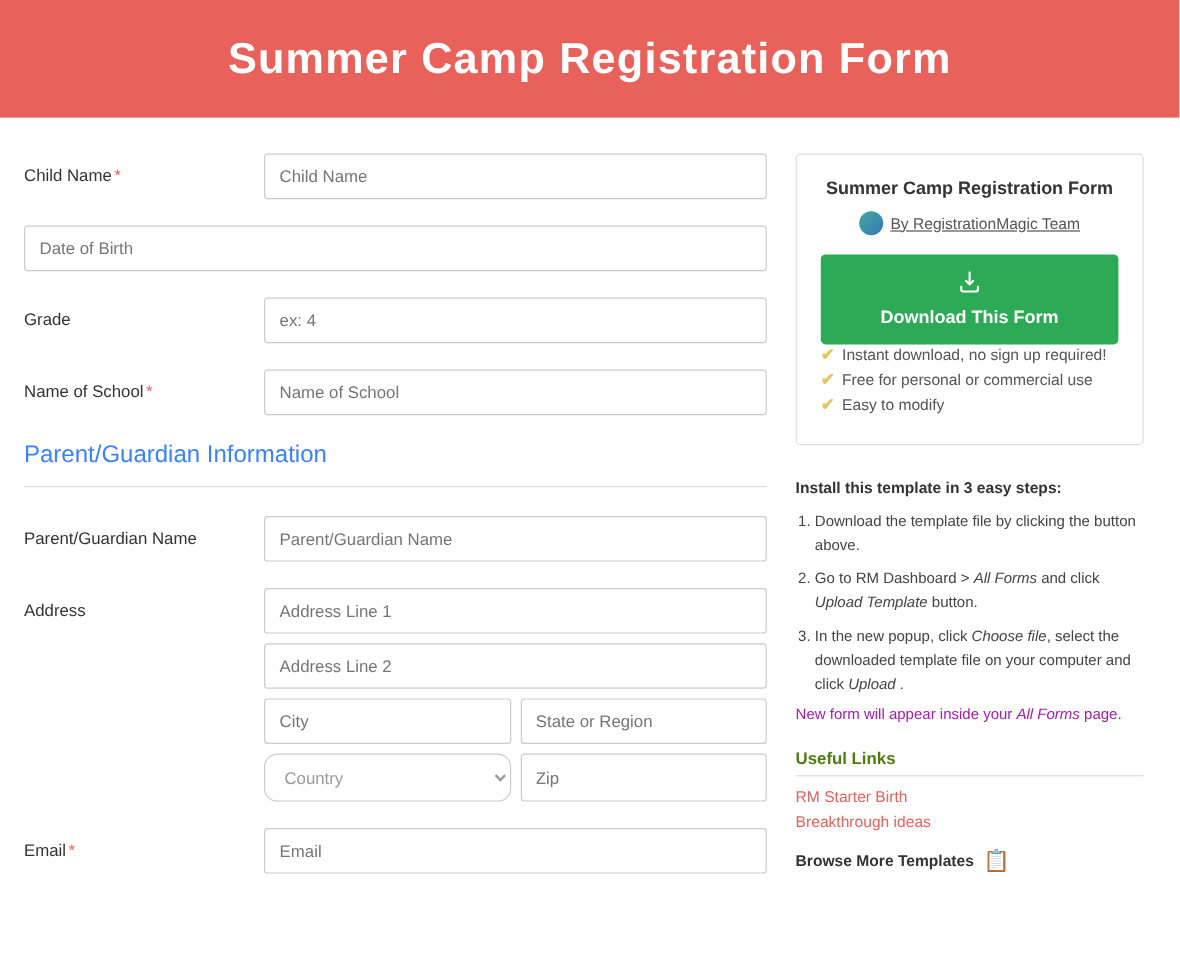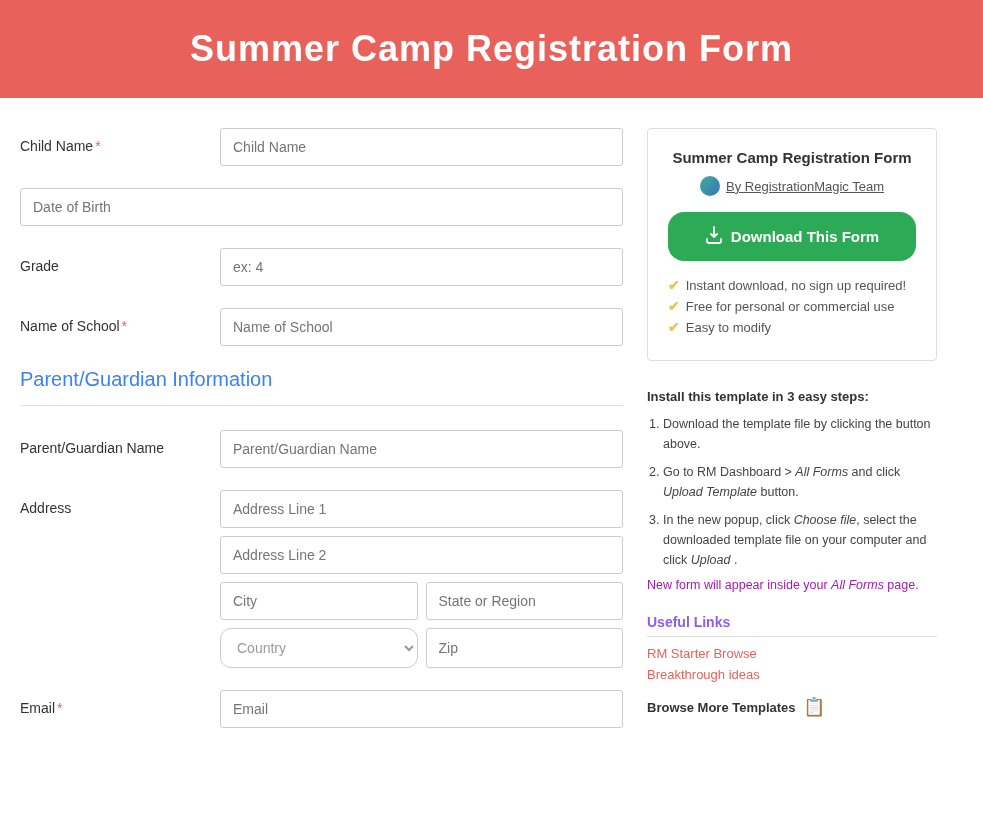--- a/index.html
+++ b/index.html
@@ -13,21 +13,21 @@
     .header h1 {
       color: #fff;
       font-size: 36px;
       font-weight: bold;
       letter-spacing: 1px;
     }
 
     .main-container {
       display: flex;
       gap: 24px;
-      padding: 30px 46px 30px 20px;
+      padding: 30px 30px 30px 20px;
       max-width: 983px;
       margin: 0 auto;
     }
 
     .form-section {
       flex: 1 1 620px;
     }
 
     .form-row {
       display: flex;
@@ -142,26 +142,27 @@
 
     .download-btn {
       display: flex;
       align-items: center;
       justify-content: center;
       gap: 8px;
       width: 100%;
       background-color: #2daa55;
       color: #fff;
       border: none;
-      border-radius: 16px;
+      border-radius: 4px;
       padding: 14px 0;
       font-size: 15px;
       font-weight: bold;
       cursor: pointer;
-      margin-bottom: 16px;
+      margin-bottom: 0;
+      flex-direction: column;
     }
 
     .feature-list {
       list-style: none;
       padding: 0;
       margin-bottom: 0;
     }
 
     .feature-list li {
       font-size: 13px;
@@ -212,21 +213,21 @@
 
     .install-note em { font-style: italic; }
 
     .useful-links-section {
       margin-top: 22px;
     }
 
     .useful-links-title {
       font-size: 14px;
       font-weight: bold;
-      color: #8b5cf6;
+      color: #4d7c0f;
       margin-bottom: 6px;
       padding-bottom: 6px;
       border-bottom: 1px solid #ddd;
     }
 
     .useful-links-list {
       list-style: none;
       padding: 0;
       margin-top: 8px;
     }
@@ -393,21 +394,21 @@
       </ol>
       <p class="install-note">
         New form will appear inside your <em>All Forms</em> page.
       </p>
     </div>
 
     <div class="useful-links-section">
       <div class="useful-links-title">Useful Links</div>
       <ul class="useful-links-list">
         <li>
-          <a href="#">RM Starter Browse</a>
+          <a href="#">RM Starter Birth</a>
         </li>
         <li>
           <a href="#">Breakthrough ideas</a>
         </li>
       </ul>
       <div class="browse-more">
         <a href="#">Browse More Templates</a>
         <span class="book-icon">📋</span>
       </div>
     </div>

